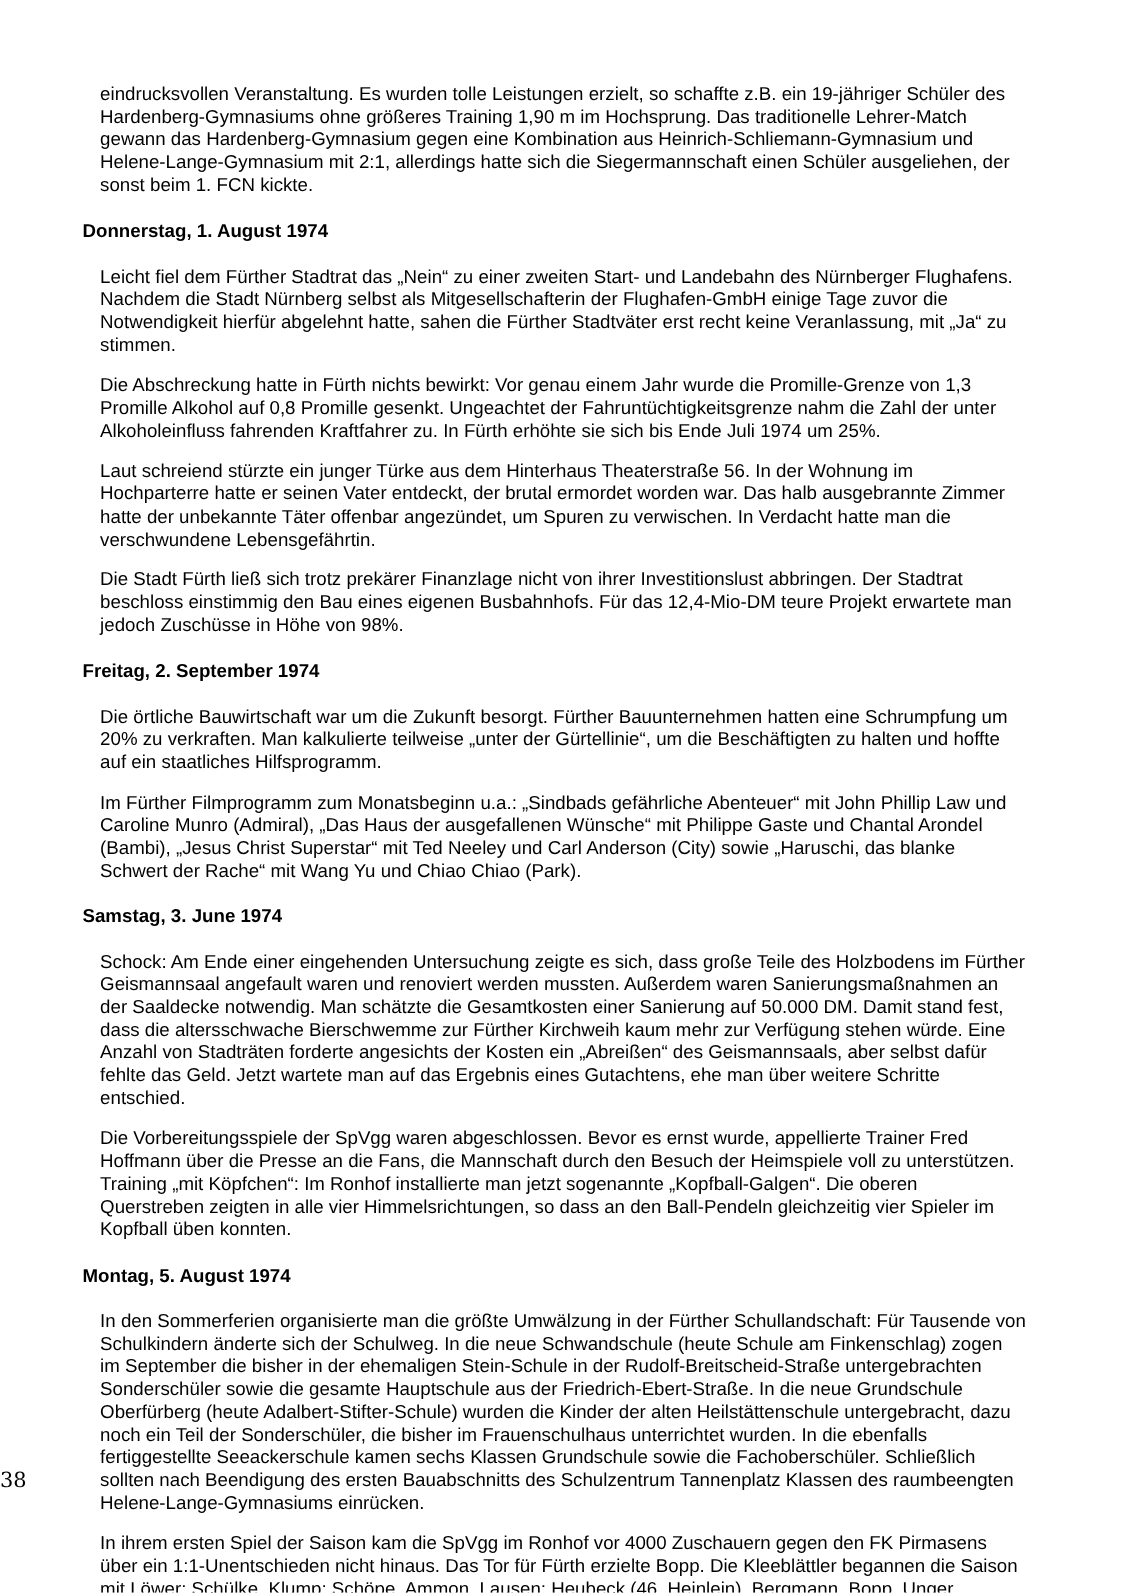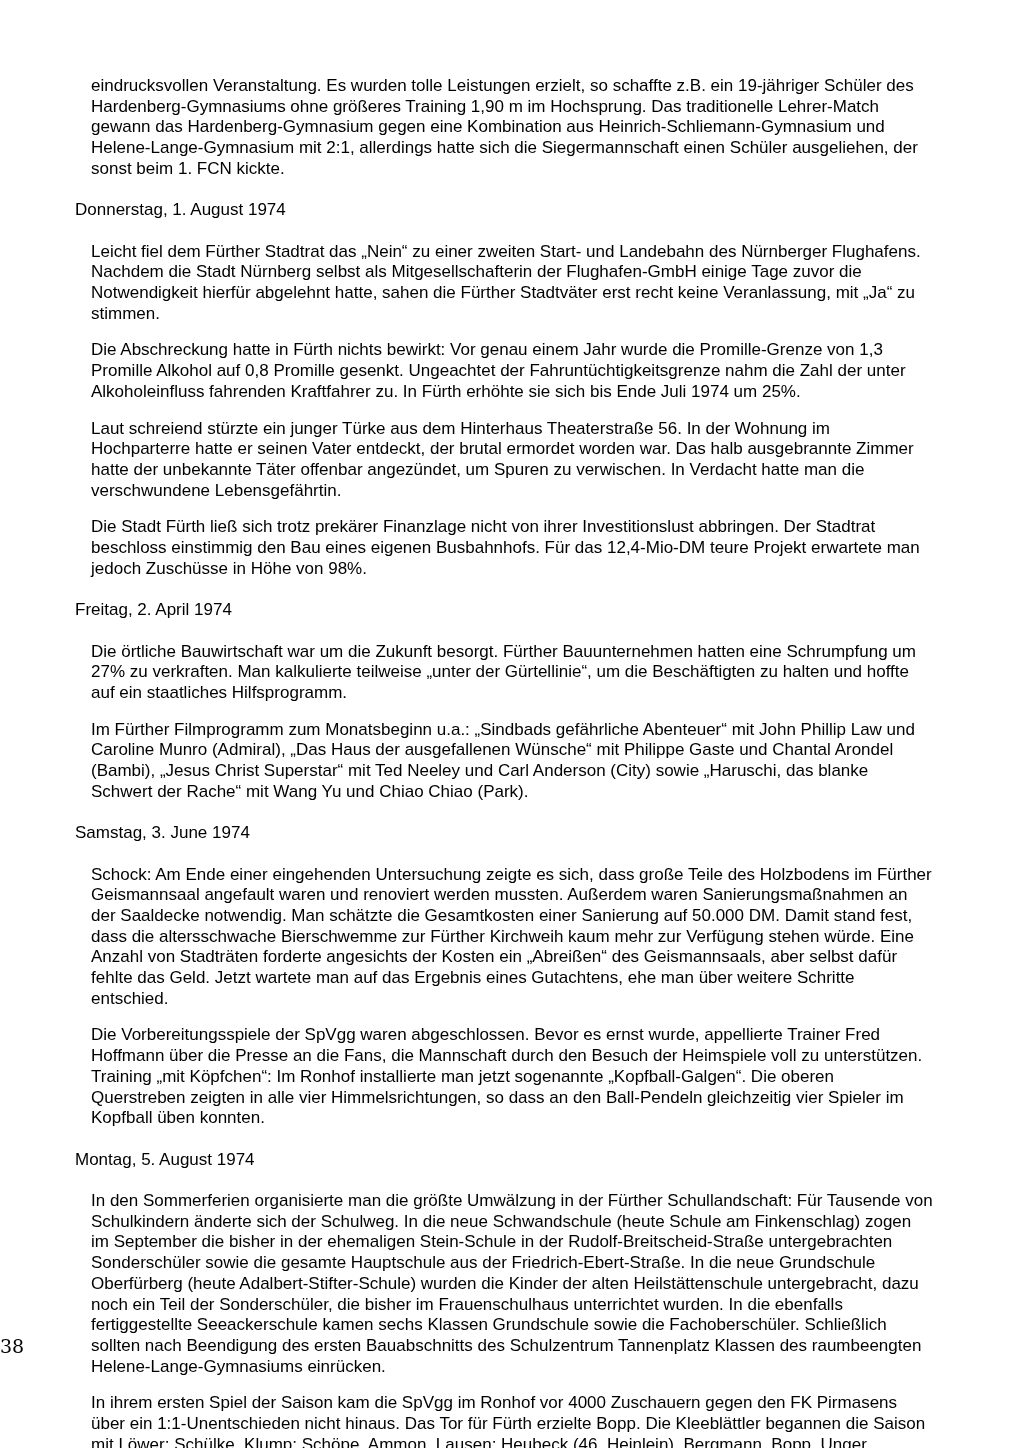--- a/index.html
+++ b/index.html
@@ -28,21 +28,21 @@
     line-height: 20.7px;
     text-align: left;
   }
   .para-group {
     margin: 0;
   }
   .heading {
     margin: 20.7px 0;
     font-size: 17px;
     line-height: 20.7px;
-    font-weight: normal;
+    font-weight: bold;
   }
   .page-number {
     position: absolute;
     top: 1334px;
     left: 0;
     width: 100%;
     font-family: "DejaVu Serif", "Liberation Serif", serif;
     font-size: 19px;
     line-height: 24px;
   }
@@ -55,23 +55,23 @@
       <div class="para-group">
         <p class="para">eindrucksvollen Veranstaltung. Es wurden tolle Leistungen erzielt, so schaffte z.B. ein 19-jähriger Schüler des Hardenberg-Gymnasiums ohne größeres Training 1,90 m im Hochsprung. Das traditionelle Lehrer-Match gewann das Hardenberg-Gymnasium gegen eine Kombination aus Heinrich-Schliemann-Gymnasium und Helene-Lange-Gymnasium mit 2:1, allerdings hatte sich die Siegermannschaft einen Schüler ausgeliehen, der sonst beim 1. FCN kickte.</p>
       </div>
       <h2 class="heading">Donnerstag, 1. August 1974</h2>
       <div class="para-group">
         <p class="para">Leicht fiel dem Fürther Stadtrat das „Nein“ zu einer zweiten Start- und Landebahn des Nürnberger Flughafens. Nachdem die Stadt Nürnberg selbst als Mitgesellschafterin der Flughafen-GmbH einige Tage zuvor die Notwendigkeit hierfür abgelehnt hatte, sahen die Fürther Stadtväter erst recht keine Veranlassung, mit „Ja“ zu stimmen.</p>
         <p class="para">Die Abschreckung hatte in Fürth nichts bewirkt: Vor genau einem Jahr wurde die Promille-Grenze von 1,3 Promille Alkohol auf 0,8 Promille gesenkt. Ungeachtet der Fahruntüchtigkeitsgrenze nahm die Zahl der unter Alkoholeinfluss fahrenden Kraftfahrer zu. In Fürth erhöhte sie sich bis Ende Juli 1974 um 25%.</p>
         <p class="para">Laut schreiend stürzte ein junger Türke aus dem Hinterhaus Theaterstraße 56. In der Wohnung im Hochparterre hatte er seinen Vater entdeckt, der brutal ermordet worden war. Das halb ausgebrannte Zimmer hatte der unbekannte Täter offenbar angezündet, um Spuren zu verwischen. In Verdacht hatte man die verschwundene Lebensgefährtin.</p>
         <p class="para">Die Stadt Fürth ließ sich trotz prekärer Finanzlage nicht von ihrer Investitionslust abbringen. Der Stadtrat beschloss einstimmig den Bau eines eigenen Busbahnhofs. Für das 12,4-Mio-DM teure Projekt erwartete man jedoch Zuschüsse in Höhe von 98%.</p>
       </div>
-      <h2 class="heading">Freitag, 2. April 1974</h2>
+      <h2 class="heading">Freitag, 2. September 1974</h2>
       <div class="para-group">
-        <p class="para">Die örtliche Bauwirtschaft war um die Zukunft besorgt. Fürther Bauunternehmen hatten eine Schrumpfung um 27% zu verkraften. Man kalkulierte teilweise „unter der Gürtellinie“, um die Beschäftigten zu halten und hoffte auf ein staatliches Hilfsprogramm.</p>
+        <p class="para">Die örtliche Bauwirtschaft war um die Zukunft besorgt. Fürther Bauunternehmen hatten eine Schrumpfung um 20% zu verkraften. Man kalkulierte teilweise „unter der Gürtellinie“, um die Beschäftigten zu halten und hoffte auf ein staatliches Hilfsprogramm.</p>
         <p class="para">Im Fürther Filmprogramm zum Monatsbeginn u.a.: „Sindbads gefährliche Abenteuer“ mit John Phillip Law und Caroline Munro (Admiral), „Das Haus der ausgefallenen Wünsche“ mit Philippe Gaste und Chantal Arondel (Bambi), „Jesus Christ Superstar“ mit Ted Neeley und Carl Anderson (City) sowie „Haruschi, das blanke Schwert der Rache“ mit Wang Yu und Chiao Chiao (Park).</p>
       </div>
       <h2 class="heading">Samstag, 3. June 1974</h2>
       <div class="para-group">
         <p class="para">Schock: Am Ende einer eingehenden Untersuchung zeigte es sich, dass große Teile des Holzbodens im Fürther Geismannsaal angefault waren und renoviert werden mussten. Außerdem waren Sanierungsmaßnahmen an der Saaldecke notwendig. Man schätzte die Gesamtkosten einer Sanierung auf 50.000 DM. Damit stand fest, dass die altersschwache Bierschwemme zur Fürther Kirchweih kaum mehr zur Verfügung stehen würde. Eine Anzahl von Stadträten forderte angesichts der Kosten ein „Abreißen“ des Geismannsaals, aber selbst dafür fehlte das Geld. Jetzt wartete man auf das Ergebnis eines Gutachtens, ehe man über weitere Schritte entschied.</p>
         <p class="para">Die Vorbereitungsspiele der SpVgg waren abgeschlossen. Bevor es ernst wurde, appellierte Trainer Fred Hoffmann über die Presse an die Fans, die Mannschaft durch den Besuch der Heimspiele voll zu unterstützen. Training „mit Köpfchen“: Im Ronhof installierte man jetzt sogenannte „Kopfball-Galgen“. Die oberen Querstreben zeigten in alle vier Himmelsrichtungen, so dass an den Ball-Pendeln gleichzeitig vier Spieler im Kopfball üben konnten.</p>
       </div>
       <h2 class="heading">Montag, 5. August 1974</h2>
       <div class="para-group">
         <p class="para">In den Sommerferien organisierte man die größte Umwälzung in der Fürther Schullandschaft: Für Tausende von Schulkindern änderte sich der Schulweg. In die neue Schwandschule (heute Schule am Finkenschlag) zogen im September die bisher in der ehemaligen Stein-Schule in der Rudolf-Breitscheid-Straße untergebrachten Sonderschüler sowie die gesamte Hauptschule aus der Friedrich-Ebert-Straße. In die neue Grundschule Oberfürberg (heute Adalbert-Stifter-Schule) wurden die Kinder der alten Heilstättenschule untergebracht, dazu noch ein Teil der Sonderschüler, die bisher im Frauenschulhaus unterrichtet wurden. In die ebenfalls fertiggestellte Seeackerschule kamen sechs Klassen Grundschule sowie die Fachoberschüler. Schließlich sollten nach Beendigung des ersten Bauabschnitts des Schulzentrum Tannenplatz Klassen des raumbeengten Helene-Lange-Gymnasiums einrücken.</p>

